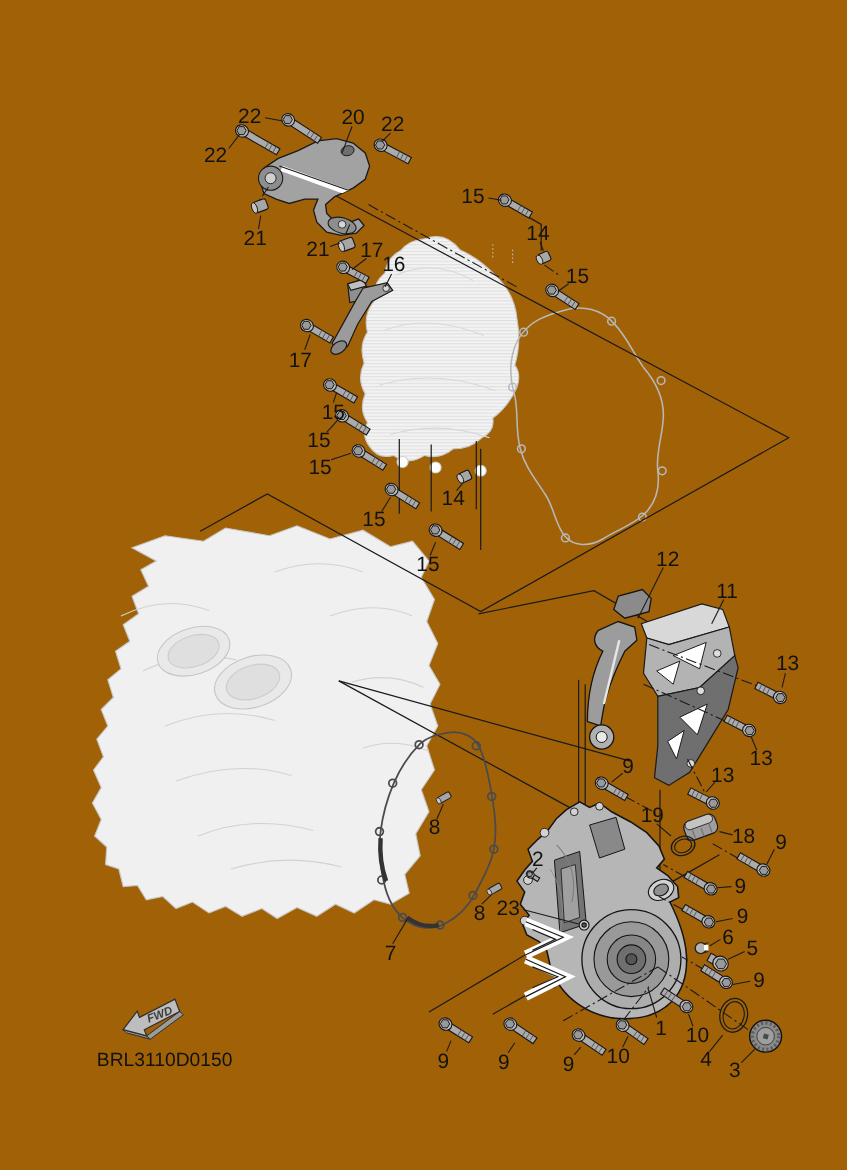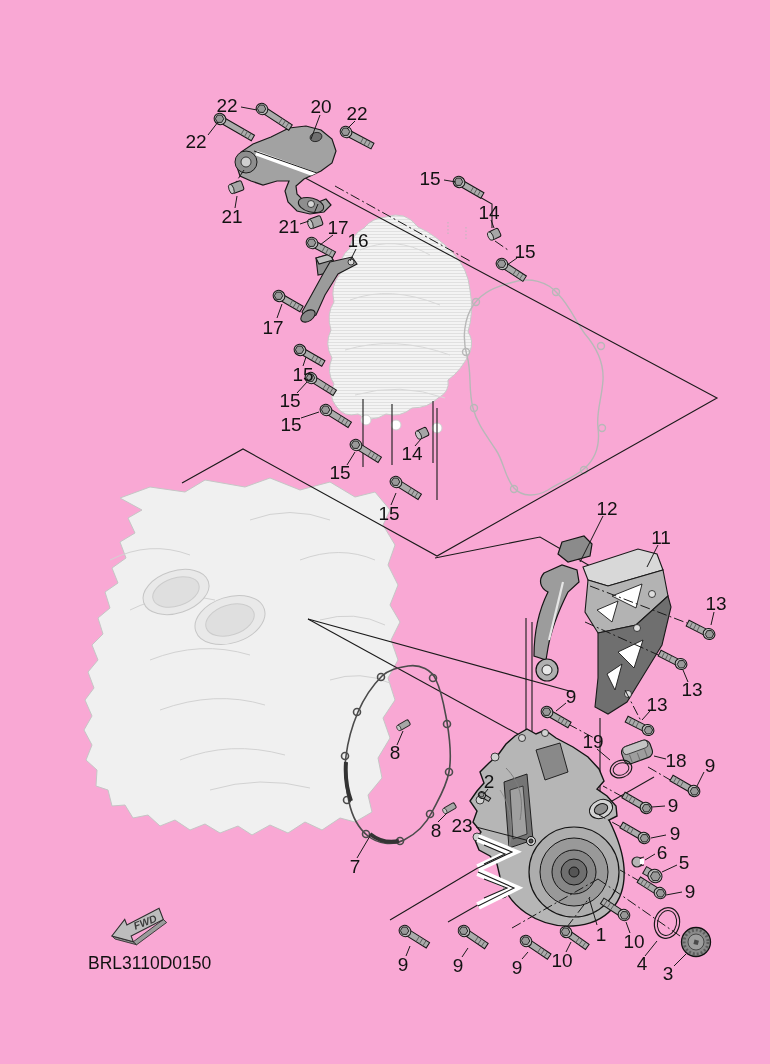--- a/index.html
+++ b/index.html
@@ -1,16 +1,16 @@
 <!DOCTYPE html>
 <html><head>
 <meta charset="utf-8">
 <style>
   html,body{margin:0;padding:0;background:#fff;}
-  .stage{position:relative;width:770px;height:1064px;background:#f9a8d4;overflow:hidden;
+  .stage{position:relative;width:770px;height:1064px;background:#a16207;overflow:hidden;
          font-family:"Liberation Sans",sans-serif;}
   svg text{font-family:"Liberation Sans",sans-serif;}
   .callout{fill:#121212;}
   .leader{stroke:#1a1a1a;stroke-width:1;fill:none;}
   .frame{stroke:#1a1a1a;stroke-width:1.1;fill:none;}
   .dashdot{stroke:#1a1a1a;stroke-width:1;fill:none;stroke-dasharray:10 3 2 3;}
   .faded{stroke:#c6c6c6;fill:#f0f0f0;}
 </style>
 </head>
 <body>

